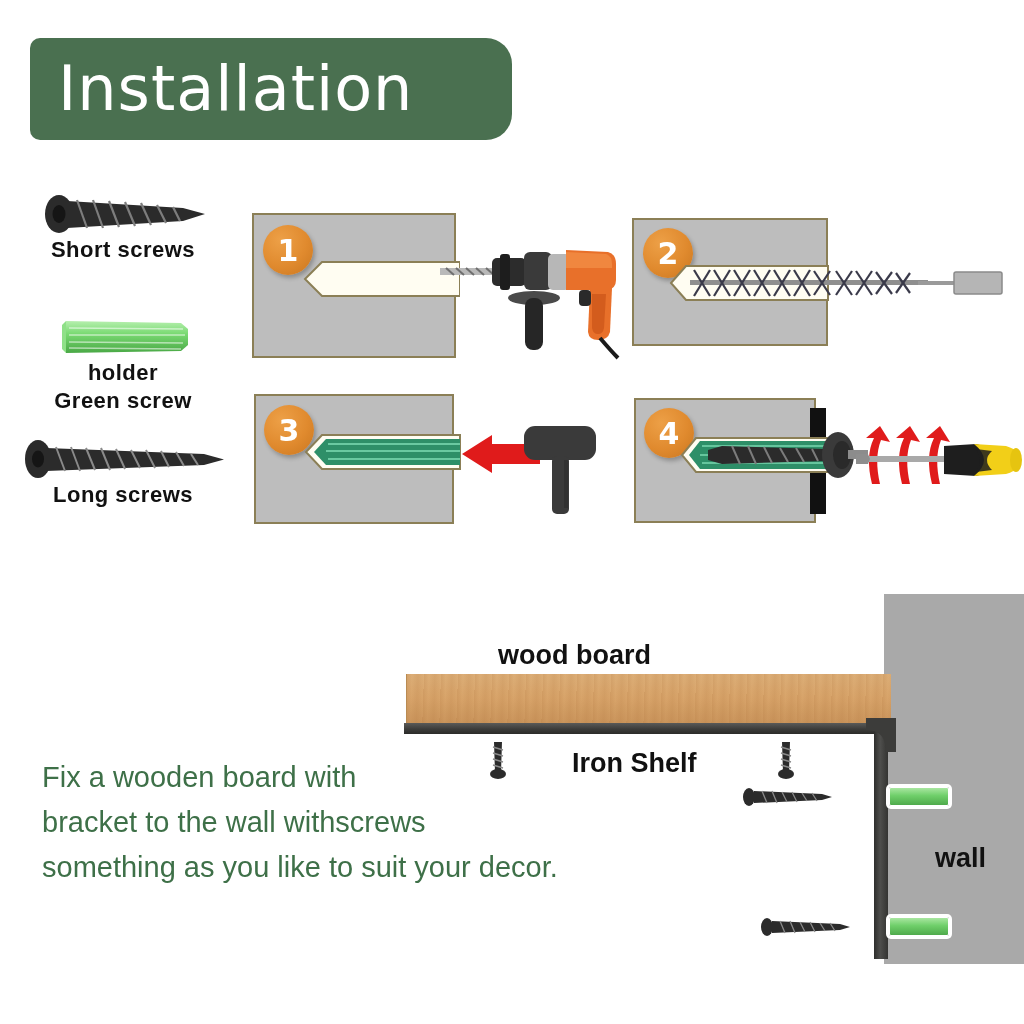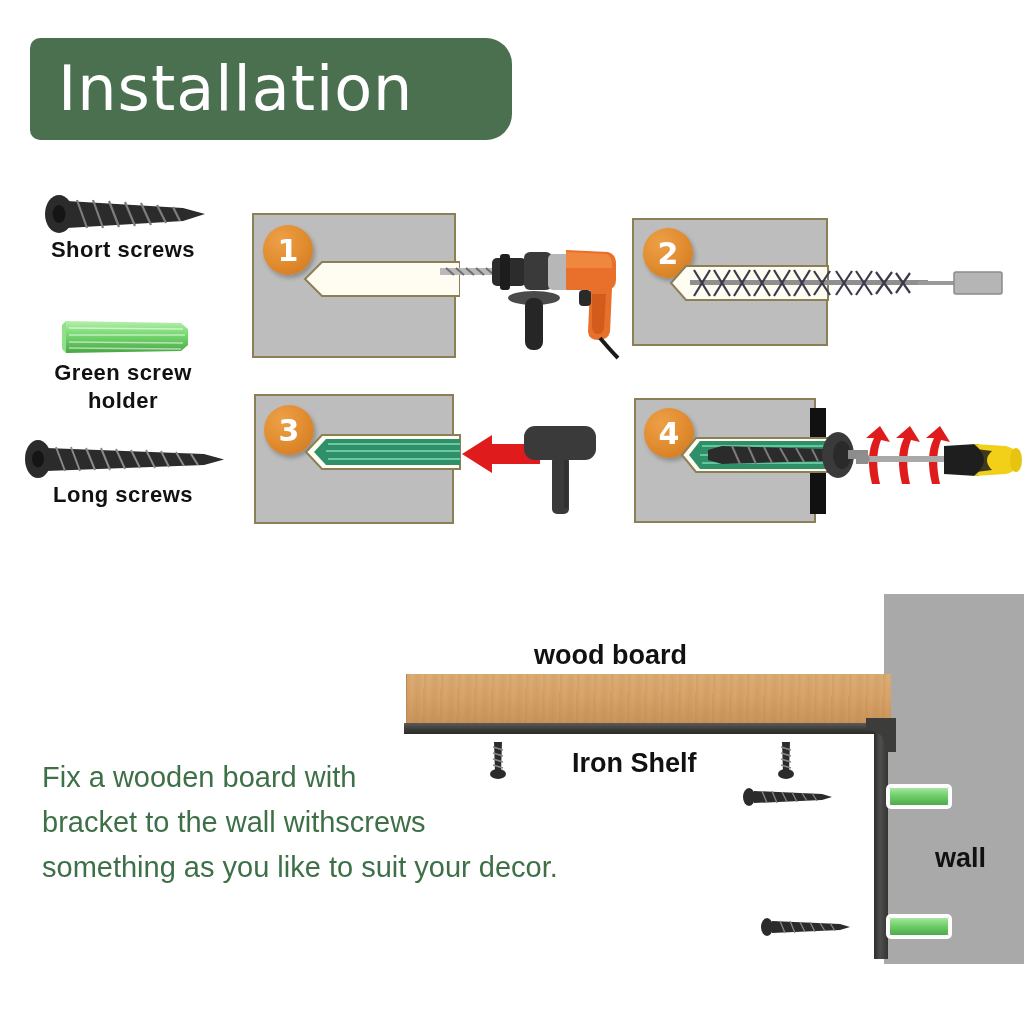--- a/index.html
+++ b/index.html
@@ -137,22 +137,22 @@
         <path d="M33,6 L148,8 L155,14 L155,30 L148,36 L33,38 Z" fill="url(#gA)"></path>
         <g stroke="#ffffff" stroke-opacity=".55" stroke-width="1.6">
           <path d="M36,13 L150,14"></path>
             <path d="M36,20 L152,20"></path>
             <path d="M36,27 L150,28"></path>
             <path d="M36,33 L148,34"></path>
         </g>
         <path d="M33,6 L33,38 L29,34 L29,10 Z" fill="#8fe088"></path>
       </svg>
       <div class="legend-label">
+        <div>holder</div>
         <div>Green screw</div>
-        <div>holder</div>
       </div>
     </div>
 
     <div class="legend-item" style="top:245px;">
       <svg class="art" width="215" height="46" viewBox="0 0 215 46">
         <g fill="#2b2b2b">
           <ellipse cx="22" cy="24" rx="13" ry="19"></ellipse>
           <ellipse cx="22" cy="24" rx="6" ry="8.5" fill="#151515"></ellipse>
           <path d="M30,13 L188,19 L188,30 L30,36 Z"></path>
           <path d="M188,19 L208,24.5 L188,30 Z"></path>
@@ -317,21 +317,21 @@
     <path d="M0,14 L12,14 L14,19 L12,24 L0,24 Z" fill="#8e8e8e"></path>
     <path d="M88,6 L120,4 Q132,6 132,20 Q132,34 120,36 L88,34 Z" fill="#1e1e1e"></path>
     <path d="M118,4 L150,6 Q164,10 164,20 Q164,30 150,34 L118,36 Q128,28 128,20 Q128,12 118,4 Z" fill="#f2cf18"></path>
     <path d="M120,9 L136,11 Q126,20 136,30 L120,32 Q128,20 120,9 Z" fill="#1e1e1e" opacity=".85"></path>
     <ellipse cx="160" cy="20" rx="6" ry="12" fill="#e6c410"></ellipse>
   </svg>
 
   <div class="wall" style="left:884px;top:594px;width:140px;height:370px;"></div>
   <div class="wall-label" style="left:935px;top:843px;">wall</div>
 
-  <div class="board-label" style="left:498px;top:640px;margin-left:36px;">wood board</div>
+  <div class="board-label" style="left:498px;top:640px;">wood board</div>
   <div class="wood-board" style="left:406px;top:674px;width:484px;height:52px;"></div>
 
   <div class="iron-bar" style="left:404px;top:723px;width:488px;height:11px;"></div>
   <div class="iron-vert" style="left:874px;top:723px;width:14px;height:236px;"></div>
   <svg style="position:absolute;left:866px;top:718px;" width="30" height="34" viewBox="0 0 30 34">
     <path d="M0,0 L30,0 L30,34 L20,34 Q20,12 0,12 Z" fill="#3c3c3a"></path>
   </svg>
   <div class="shelf-label" style="left:572px;top:748px;">Iron Shelf</div>
 
   <div class="green-anchor" style="left:889px;top:787px;width:58px;height:17px;"></div>

